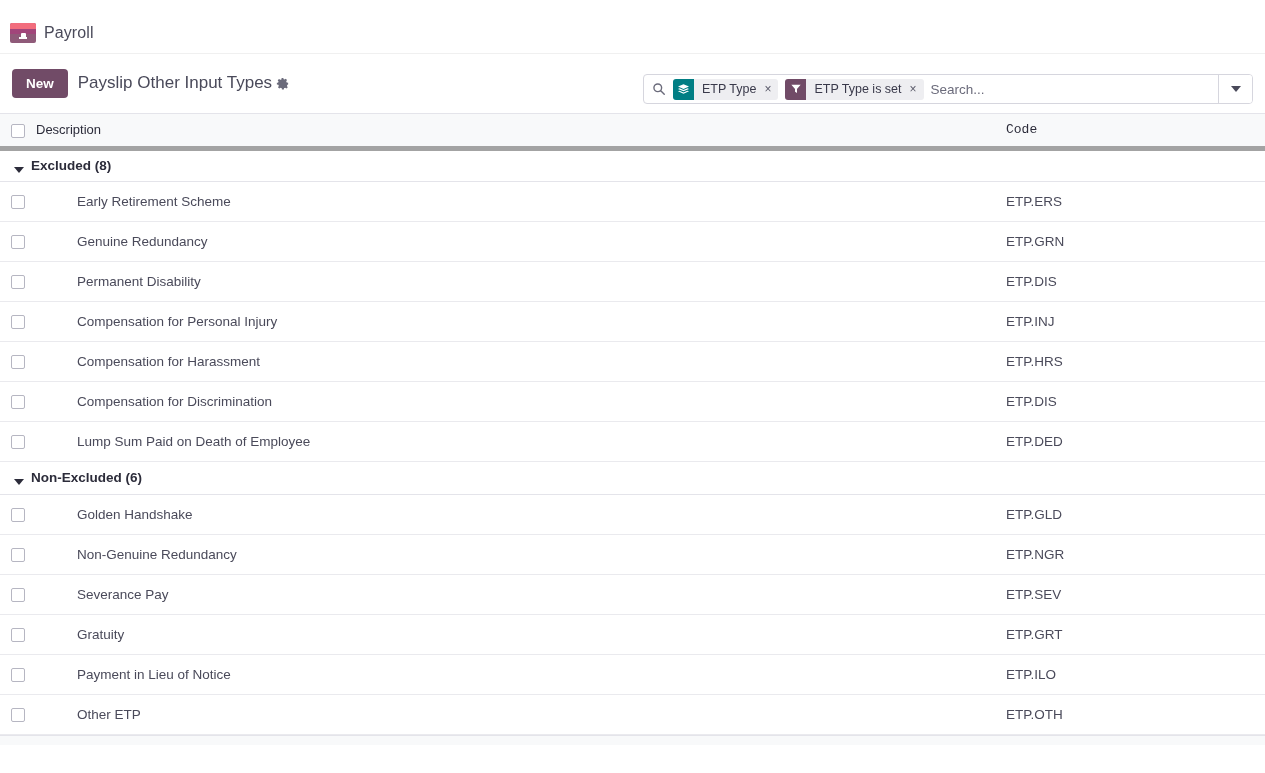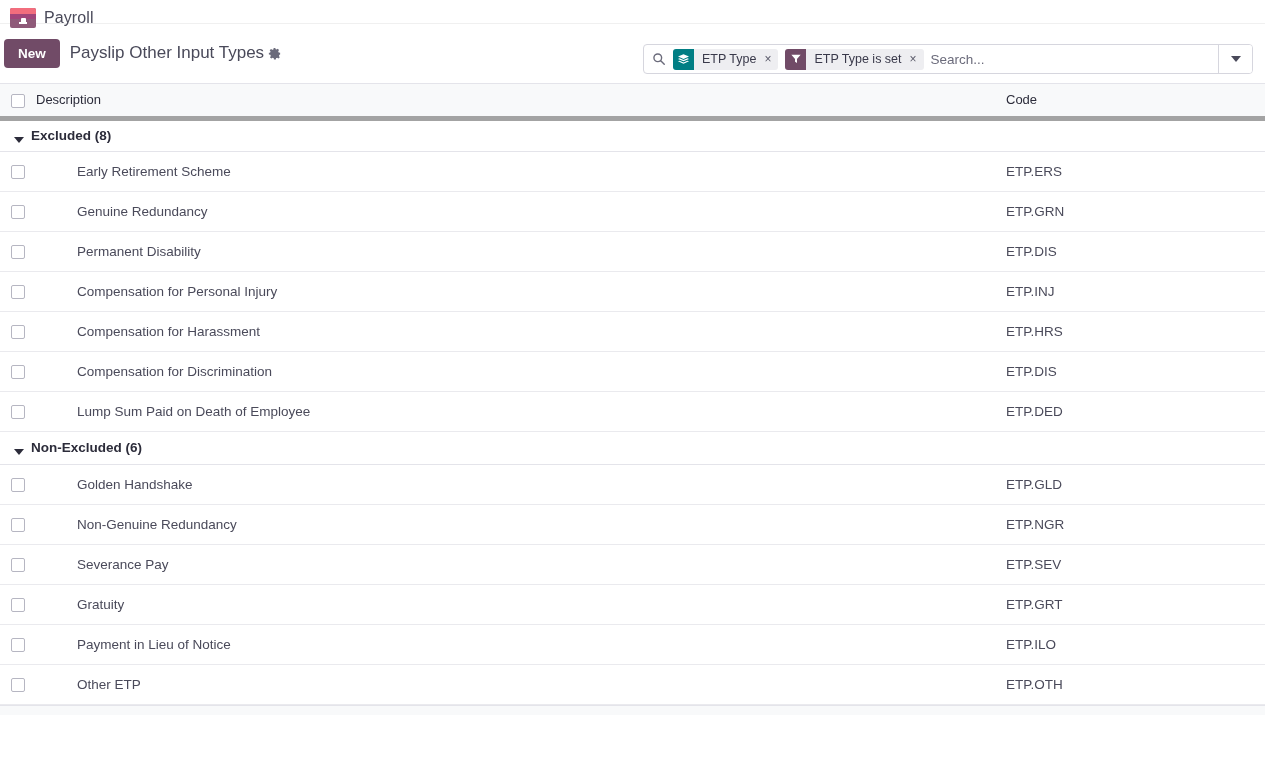--- a/index.html
+++ b/index.html
@@ -6,21 +6,21 @@
   html, body {
     margin: 0; padding: 0;
     width: 1265px; height: 773px;
     background: #ffffff;
     font-family: "Liberation Sans", sans-serif;
     -webkit-font-smoothing: antialiased;
   }
 
   
   .navbar {
-    height: 24px;
+    height: 54px;
     display: flex;
     align-items: center;
     background: #ffffff;
     padding: 12px 0 0 10px;
     border-bottom: 1px solid #f0f0f0;
   }
   .brand {
     display: flex;
     align-items: center;
     gap: 8px;
@@ -63,21 +63,21 @@
     color: #4a4a5a;
     padding: 9px 12px;
     cursor: pointer;
     white-space: nowrap;
   }
 
   
   .cp {
     display: flex;
     align-items: center;
-    padding: 8px 12px 9px 4px;
+    padding: 8px 12px 9px 12px;
     background: #ffffff;
     min-height: 52px;
   }
   .cp-left { display: flex; align-items: center; gap: 10px; flex: none; }
   .btn-new {
     background: #714b67;
     color: #ffffff;
     border: none;
     border-radius: 4px;
     font-size: 13.5px;
@@ -208,21 +208,21 @@
   thead th {
     height: 34px;
     font-size: 13px;
     font-weight: bold;
     color: #2c2c3a;
     border-bottom: 5px solid #a3a3a3;
     padding: 0;
   }
   .col-check { width: 36px; padding-left: 11px !important; }
   .col-desc  { }
-  .col-code  { width: 265px; padding-left: 6px !important; }
+  .col-code  { width: 265px; padding-left: 6px !important; font-family: Liberation Mono, monospace; }
 
   .cb {
     width: 14px; height: 14px;
     border: 1px solid #b6b6c2;
     border-radius: 2px;
     background: #ffffff;
     display: inline-block;
     cursor: pointer;
     vertical-align: middle;
   }

